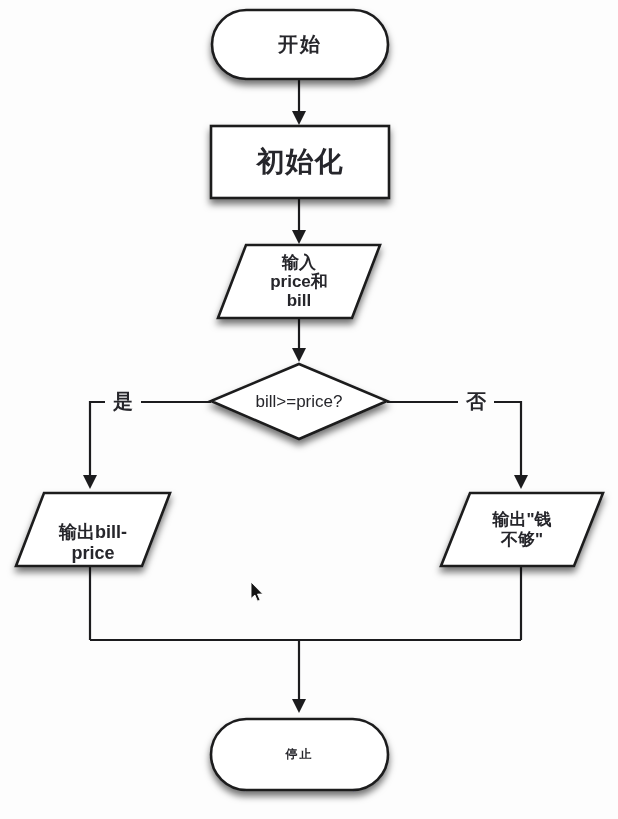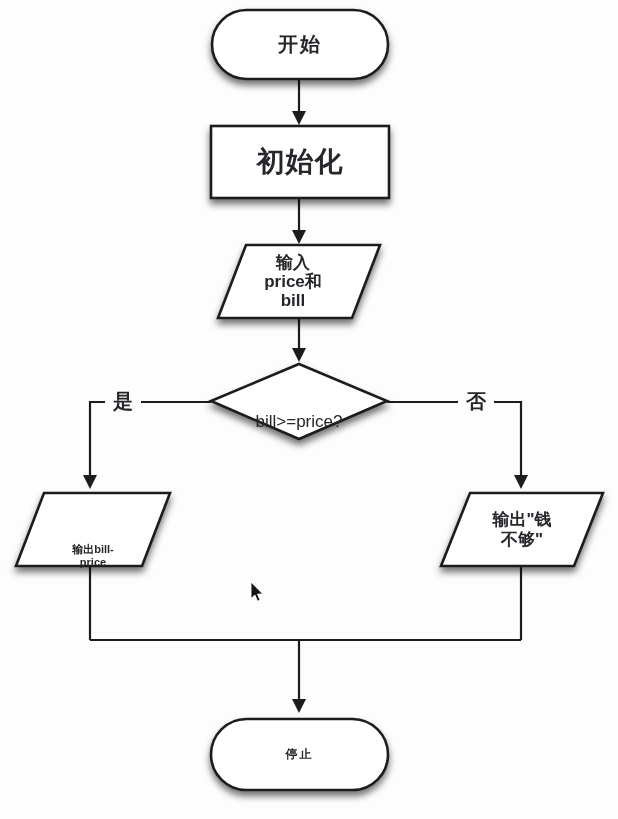--- a/index.html
+++ b/index.html
@@ -20,23 +20,23 @@
     justify-content: center;
     text-align: center;
     white-space: pre-line;
     color: #26262b;
     font-weight: 700;
     line-height: 1.12;
     pointer-events: none;
   }
   .lbl-start    { left: 212px; top: 10px;  width: 176px; height: 69px; font-size: 20px; letter-spacing: 2px; }
   .lbl-init     { left: 211px; top: 126px; width: 178px; height: 72px; font-size: 28px; letter-spacing: 1px; }
-  .lbl-input    { left: 212px; top: 245px; width: 162px; height: 73px; font-size: 17px; }
-  .lbl-decision { left: 211px; top: 384px; width: 176px; height: 75px; font-size: 17px; font-weight: 500; }
-  .lbl-outL     { left: 16px;  top: 519px; width: 154px; height: 73px; font-size: 11px; }
+  .lbl-input    { left: 218px; top: 245px; width: 162px; height: 73px; font-size: 17px; }
+  .lbl-decision { left: 211px; top: 364px; width: 176px; height: 75px; font-size: 17px; font-weight: 500; }
+  .lbl-outL     { left: 16px;  top: 506px; width: 154px; height: 73px; font-size: 18px; }
   .lbl-outR     { left: 441px; top: 493px; width: 162px; height: 73px; font-size: 17px; }
   .lbl-stop     { left: 211px; top: 719px; width: 177px; height: 71px; font-size: 12px; letter-spacing: 2px; }
   .branch-label {
     position: absolute;
     display: flex;
     align-items: center;
     justify-content: center;
     background: #fdfdfd;
     color: #26262b;
     font-size: 20px;

